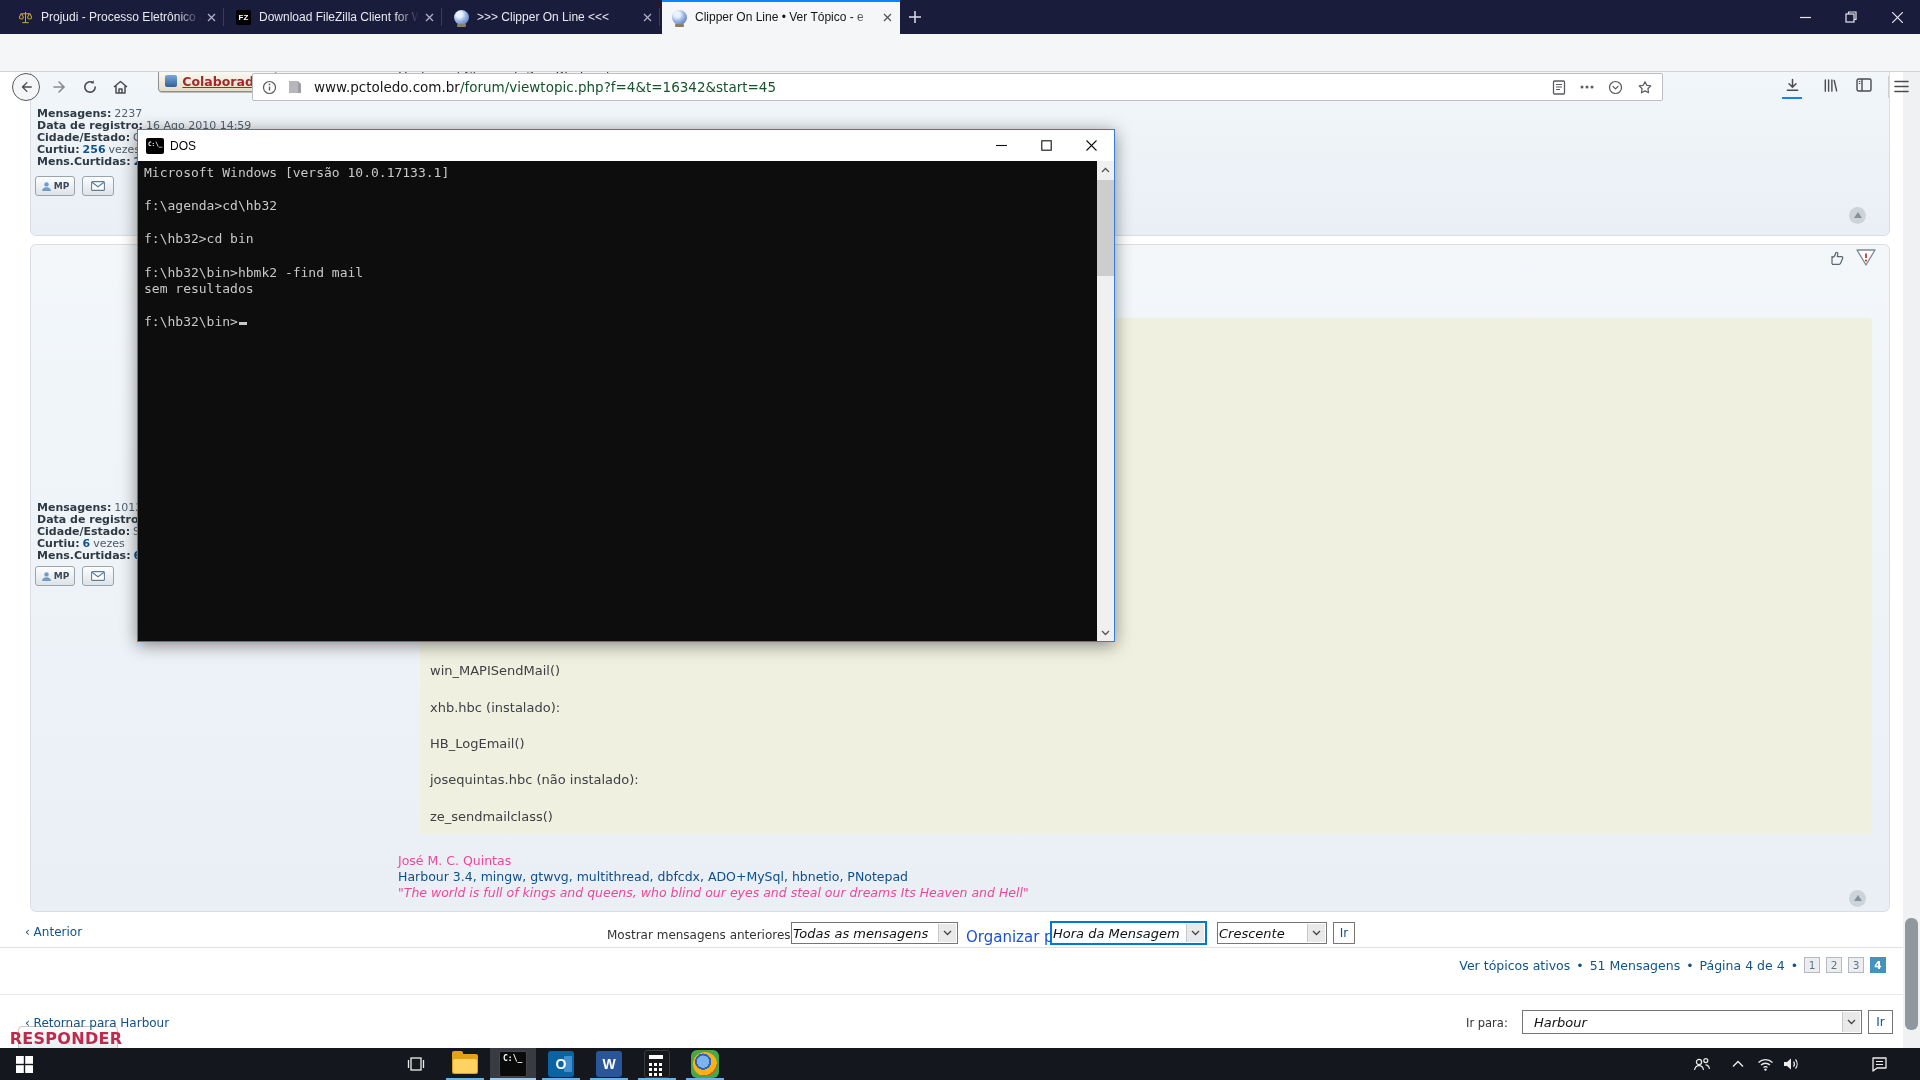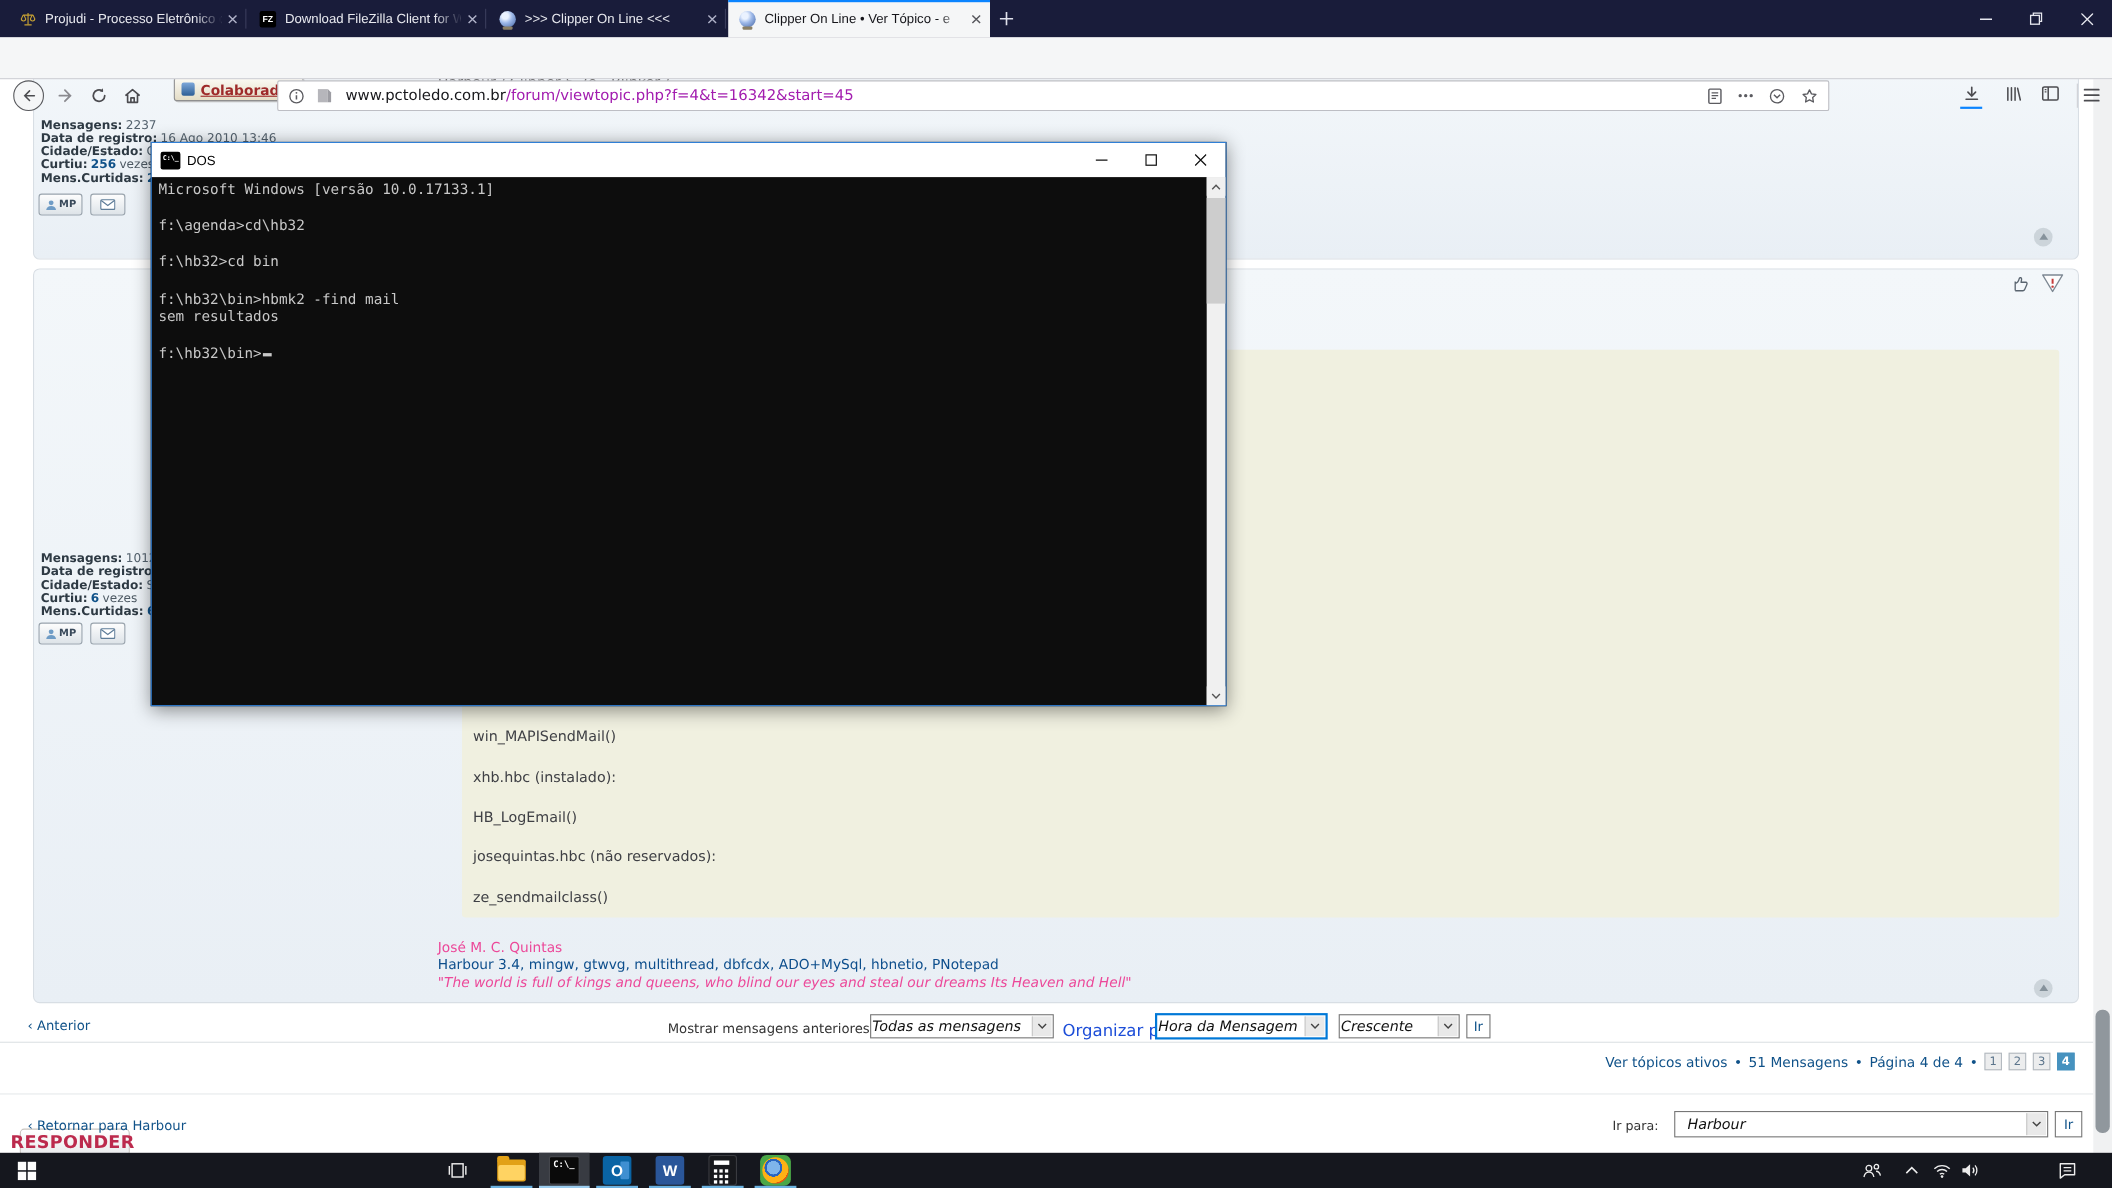--- a/index.html
+++ b/index.html
@@ -22,21 +22,21 @@
   .tabx{opacity:.85;flex:0 0 auto;}
   .winbtn{position:absolute;top:0;width:46px;height:34px;display:flex;align-items:center;justify-content:center;}
   .navbar{position:absolute;left:0;top:34px;width:1920px;height:38px;background:#f5f6f7;border-bottom:1px solid #d0d1d5;box-sizing:border-box;}
   .navic{position:absolute;top:45px;}
   .backcirc{position:absolute;left:12px;top:39px;width:28px;height:28px;border:1.5px solid #58595d;border-radius:50%;
             display:flex;align-items:center;justify-content:center;box-sizing:border-box;background:#f5f6f7;}
   .urlbar{position:absolute;left:252px;top:39px;width:1411px;height:28px;background:#fff;border:1px solid #bdbec4;
           border-radius:2px;box-sizing:border-box;display:flex;align-items:center;}
   .urltext{font-size:13.5px;margin-left:8px;white-space:nowrap;overflow:hidden;flex:1;}
   .urltext .dom{color:#17171b;}
-  .urltext .pth{color:#a21caf;}
+  .urltext .pth{color:#14532d;}
   .ubic{flex:0 0 auto;margin:0 7px;}
   .dlbar{position:absolute;left:1782px;top:63px;width:20px;height:2px;background:#0a84ff;}
   .vsep{position:absolute;left:1888px;top:42px;width:1px;height:22px;background:#cfd0d4;}
 
   
   .page{position:absolute;left:0;top:72px;width:1920px;height:976px;background:#fff;}
   .pscroll{position:absolute;left:1903px;top:72px;width:17px;height:976px;background:#f0f1f2;}
   .pthumb{position:absolute;left:1905px;top:918px;width:13px;height:112px;background:#90979d;border-radius:6px;}
   .panel{position:absolute;left:30px;width:1860px;background:linear-gradient(#f3f7fa,#e9eff5);
          border:1px solid #d8dee4;border-radius:6px;box-sizing:border-box;}
@@ -124,21 +124,21 @@
     <div class="rankbadge abs" style="left:158px;top:-2px;">
       <i></i>
       <span>Colaborador</span>
     </div>
     <div class="abs" style="left:398px;top:-4px;font-size:13px;color:#333;">Harbour / Clipper 5.2e - Blinker /</div>
     <div class="abs" style="left:398px;top:13px;font-size:13px;color:#333;font-weight:bold;font-style:italic;">(Não respondo dúvidas por MP ou E-mail. Por favor, não encaminhe via mensagem privada ou e-mail, dúvidas que podem ser compartilhadas com todos no fórum)</div>
 
     <div class="stat" style="left:37px;top:36px;">
       <b>Mensagens:</b><span class="val">2237</span></div>
     <div class="stat" style="left:37px;top:48px;">
-      <b>Data de registro:</b><span class="val">16 Ago 2010 13:46</span></div>
+      <b>Data de registro:</b><span class="val">16 Ago 2010 14:59</span></div>
     <div class="stat" style="left:37px;top:60px;">
       <b>Cidade/Estado:</b><span class="val">C</span></div>
     <div class="stat" style="left:37px;top:72px;">
       <b>Curtiu:</b><span class="lnk">256</span><span class="sfx">vezes</span></div>
     <div class="stat" style="left:37px;top:84px;">
       <b>Mens.Curtidas:</b><span class="lnk">23</span></div>
 
     <div class="pbtn" style="left:35px;top:104px;width:40px;">
       <svg width="11" height="11" viewBox="0 0 11 11">
           <circle cx="5.5" cy="3.4" r="2.2" fill="#6f9cc6"></circle>
@@ -192,21 +192,21 @@
       <svg width="14" height="10" viewBox="0 0 14 10">
           <rect x=".6" y=".6" width="12.8" height="8.8" rx="1" fill="#fff" stroke="#5f7d99" stroke-width="1.1"></rect>
           <path d="M1 1.2l6 4.6 6-4.6" fill="none" stroke="#5f7d99" stroke-width="1.1"></path>
         </svg>
     </div>
 
     <div class="codebox" style="top:246px;">
       <div class="codeline" style="top:345px;">win_MAPISendMail()</div>
       <div class="codeline" style="top:382px;">xhb.hbc (instalado):</div>
       <div class="codeline" style="top:418px;">HB_LogEmail()</div>
-      <div class="codeline" style="top:454px;">josequintas.hbc (não reservados):</div>
+      <div class="codeline" style="top:454px;">josequintas.hbc (não instalado):</div>
       <div class="codeline" style="top:491px;">ze_sendmailclass()</div>
     </div>
 
     <div class="sig" style="top:781px;">José M. C. Quintas</div>
     <div class="sig" style="top:797px;color:#0d4e8c;">Harbour 3.4, mingw, gtwvg, multithread, dbfcdx, ADO+MySql, hbnetio, PNotepad</div>
     <div class="sig" style="top:813px;font-style:italic;">"The world is full of kings and queens, who blind our eyes and steal our dreams Its Heaven and Hell"</div>
     <div class="topcirc" style="left:1849px;top:818px;">
         <i></i>
       </div>
 

